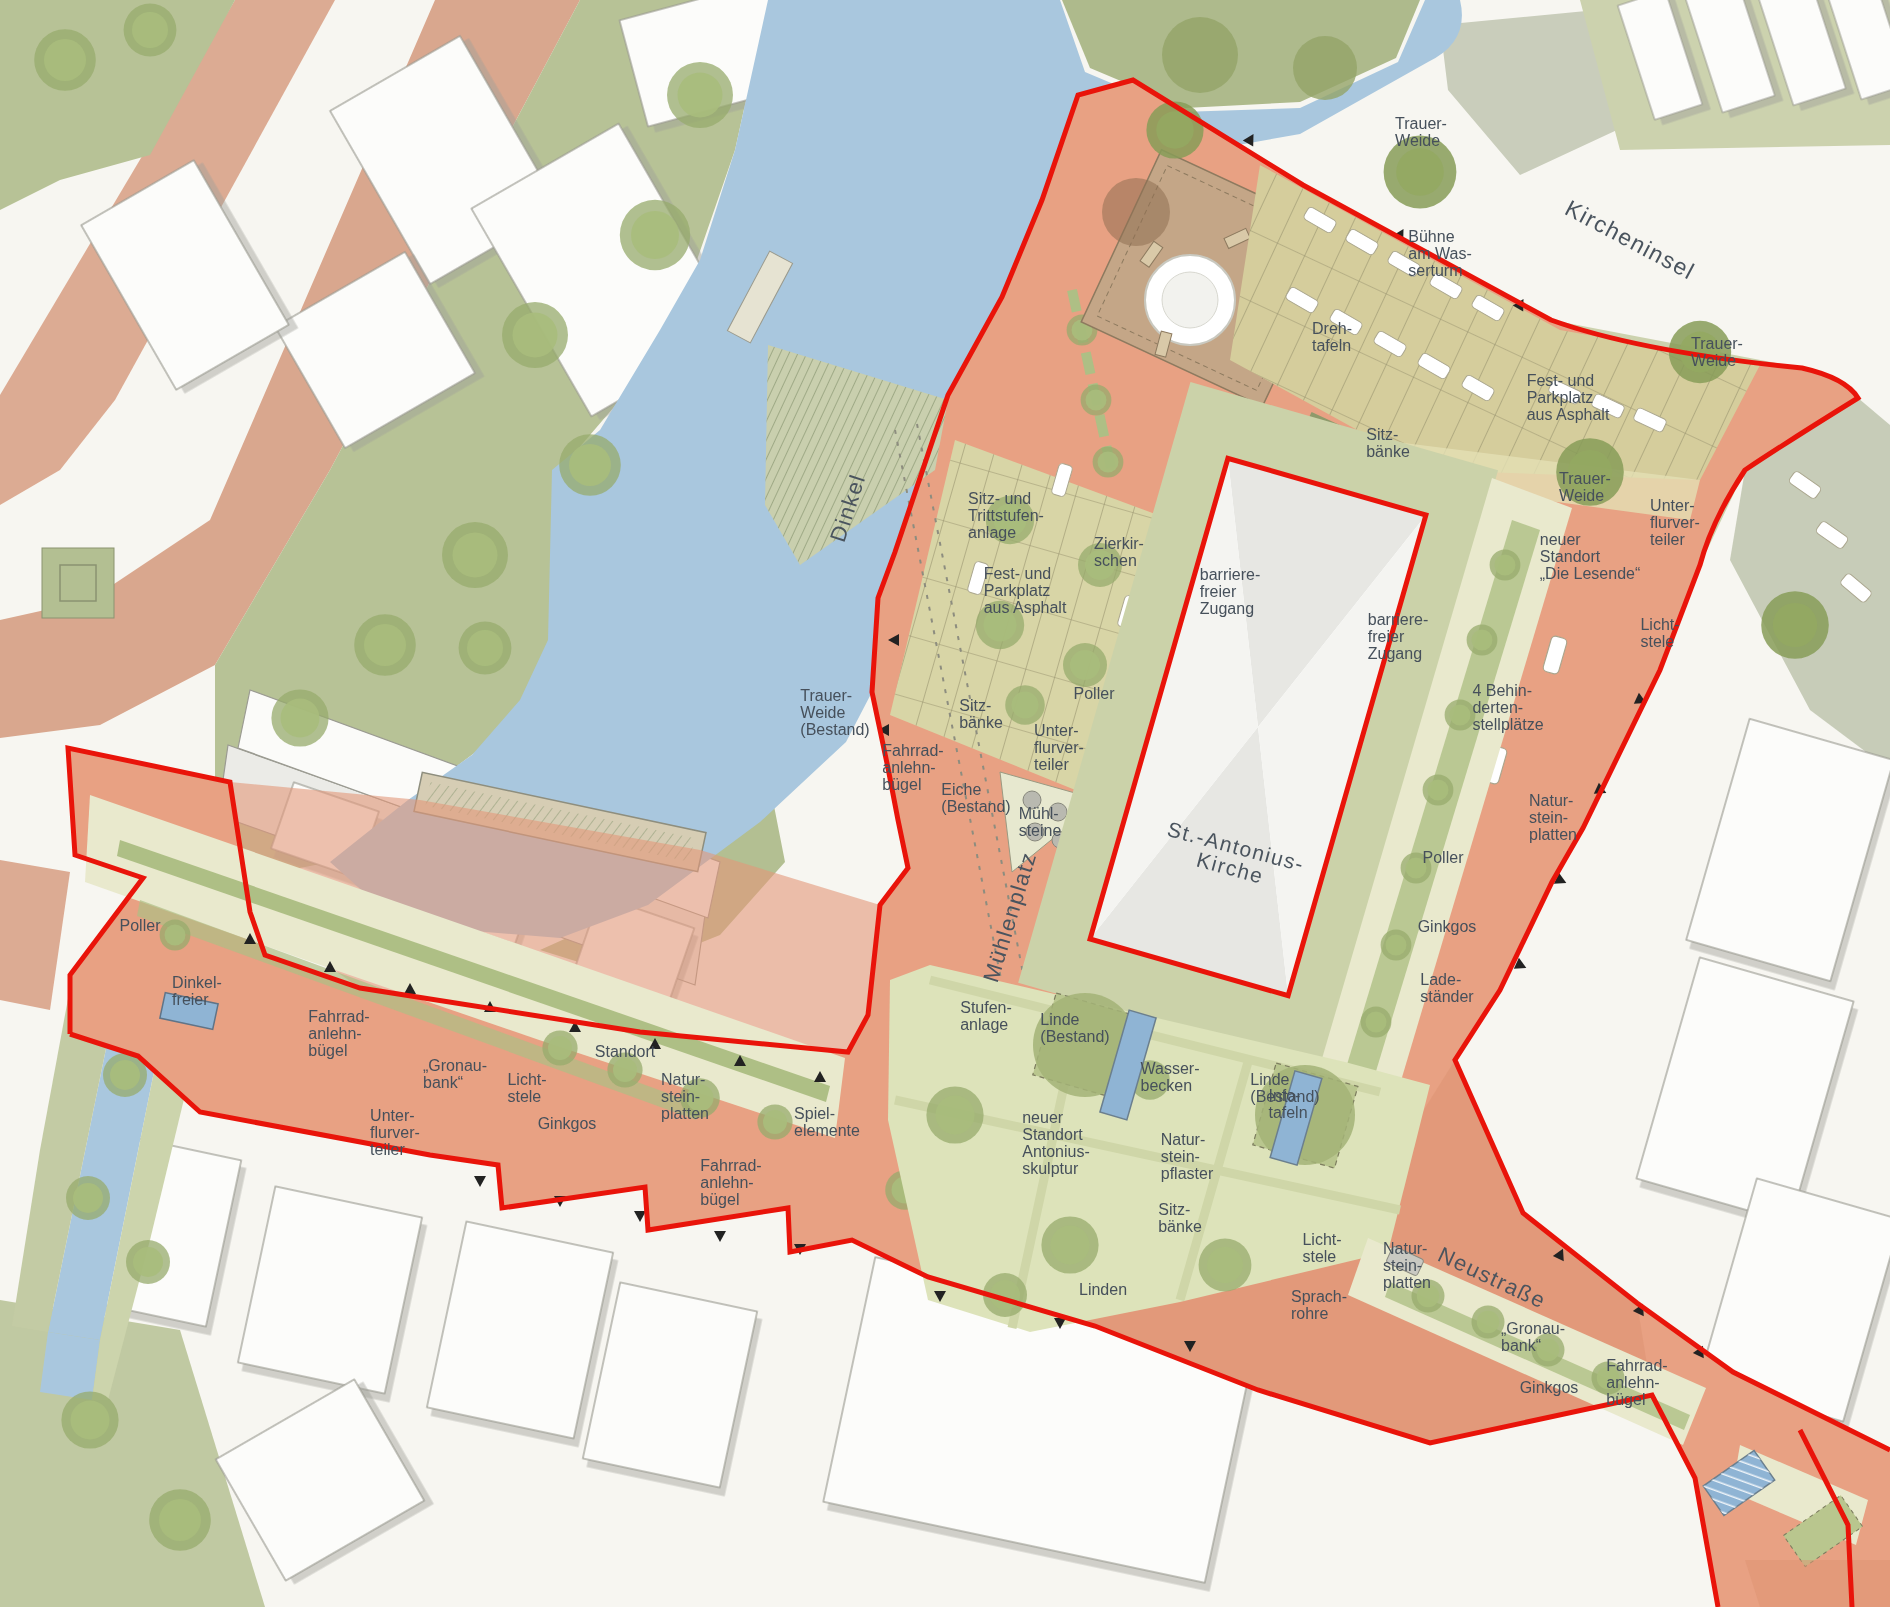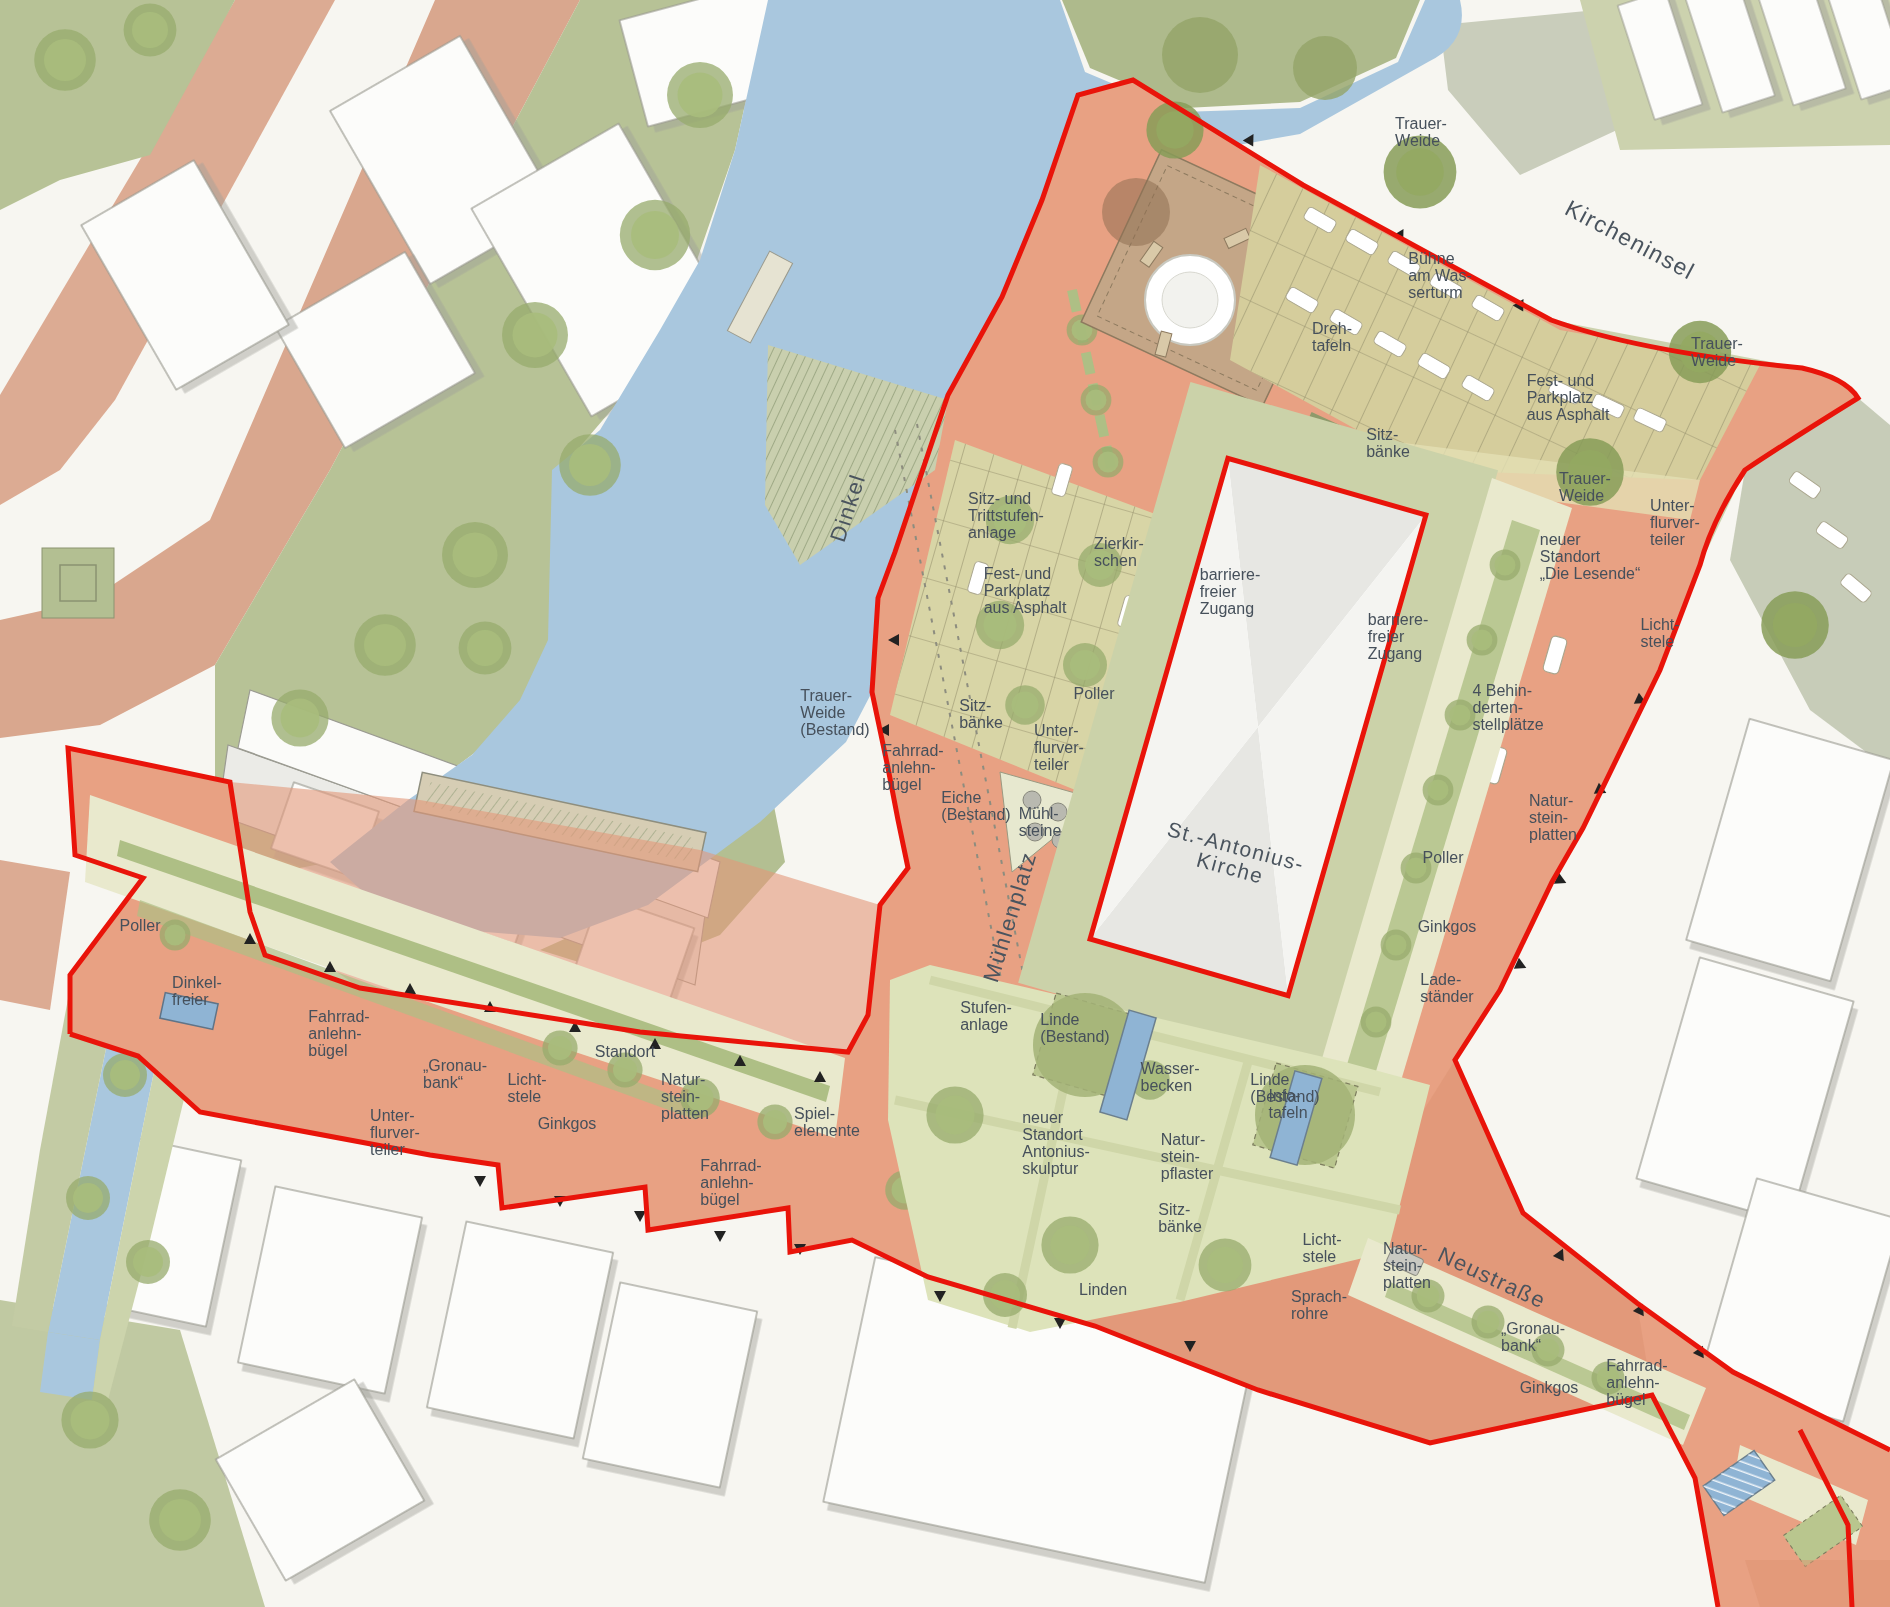--- a/index.html
+++ b/index.html
@@ -310,21 +310,21 @@
     <path d="M70,1034 L138,1056 L200,1112 L430,1155 L498,1165 L502,1208 L645,1187 L648,1230 L788,1208 L790,1252 L852,1240 L928,1277 L1095,1326 L1258,1390 L1430,1443 L1652,1395 L1695,1478 L1718,1607"></path>
     <path d="M1800,1430 L1848,1525 L1852,1607"></path>
     <rect x="1155" y="477" width="206" height="500" transform="rotate(16 1258 727)"></rect>
   </g>
 </svg>
 
 <div id="labels">
       <div class="map-label" style="left: 1421px; top: 132px; transform: translate(-50%, -50%) rotate(0deg);">Trauer-
 Weide</div>
       <div class="map-label big" style="left: 1630px; top: 240px; transform: translate(-50%, -50%) rotate(28deg); font-size: 23px;">Kircheninsel</div>
-      <div class="map-label" style="left: 1440px; top: 276px; transform: translate(-50%, -50%) rotate(0deg);">Bühne
+      <div class="map-label" style="left: 1440px; top: 254px; transform: translate(-50%, -50%) rotate(0deg);">Bühne
 am Was-
 serturm</div>
       <div class="map-label" style="left: 1332px; top: 337px; transform: translate(-50%, -50%) rotate(0deg);">Dreh-
 tafeln</div>
       <div class="map-label" style="left: 1568px; top: 398px; transform: translate(-50%, -50%) rotate(0deg);">Fest- und
 Parkplatz
 aus Asphalt</div>
       <div class="map-label" style="left: 1717px; top: 352px; transform: translate(-50%, -50%) rotate(0deg);">Trauer-
 Weide</div>
       <div class="map-label" style="left: 1388px; top: 443px; transform: translate(-50%, -50%) rotate(0deg);">Sitz-
@@ -362,21 +362,21 @@
 (Bestand)</div>
       <div class="map-label" style="left: 913px; top: 768px; transform: translate(-50%, -50%) rotate(0deg);">Fahrrad-
 anlehn-
 bügel</div>
       <div class="map-label" style="left: 981px; top: 714px; transform: translate(-50%, -50%) rotate(0deg);">Sitz-
 bänke</div>
       <div class="map-label" style="left: 1094px; top: 694px; transform: translate(-50%, -50%) rotate(0deg);">Poller</div>
       <div class="map-label" style="left: 1059px; top: 748px; transform: translate(-50%, -50%) rotate(0deg);">Unter-
 flurver-
 teiler</div>
-      <div class="map-label" style="left: 976px; top: 798px; transform: translate(-50%, -50%) rotate(0deg); margin-top: 8px;">Eiche
+      <div class="map-label" style="left: 976px; top: 798px; transform: translate(-50%, -50%) rotate(0deg);">Eiche
 (Bestand)</div>
       <div class="map-label" style="left: 1040px; top: 822px; transform: translate(-50%, -50%) rotate(0deg);">Mühl-
 steine</div>
       <div class="map-label big" style="left: 1010px; top: 917px; transform: translate(-50%, -50%) rotate(-73deg); font-size: 22px;">Mühlenplatz</div>
       <div class="map-label big ctr" style="left: 1233px; top: 858px; transform: translate(-50%, -50%) rotate(15deg); font-size: 21px;">St.-Antonius-
 Kirche</div>
       <div class="map-label" style="left: 986px; top: 1016px; transform: translate(-50%, -50%) rotate(0deg);">Stufen-
 anlage</div>
       <div class="map-label" style="left: 1075px; top: 1028px; transform: translate(-50%, -50%) rotate(0deg);">Linde
 (Bestand)</div>

